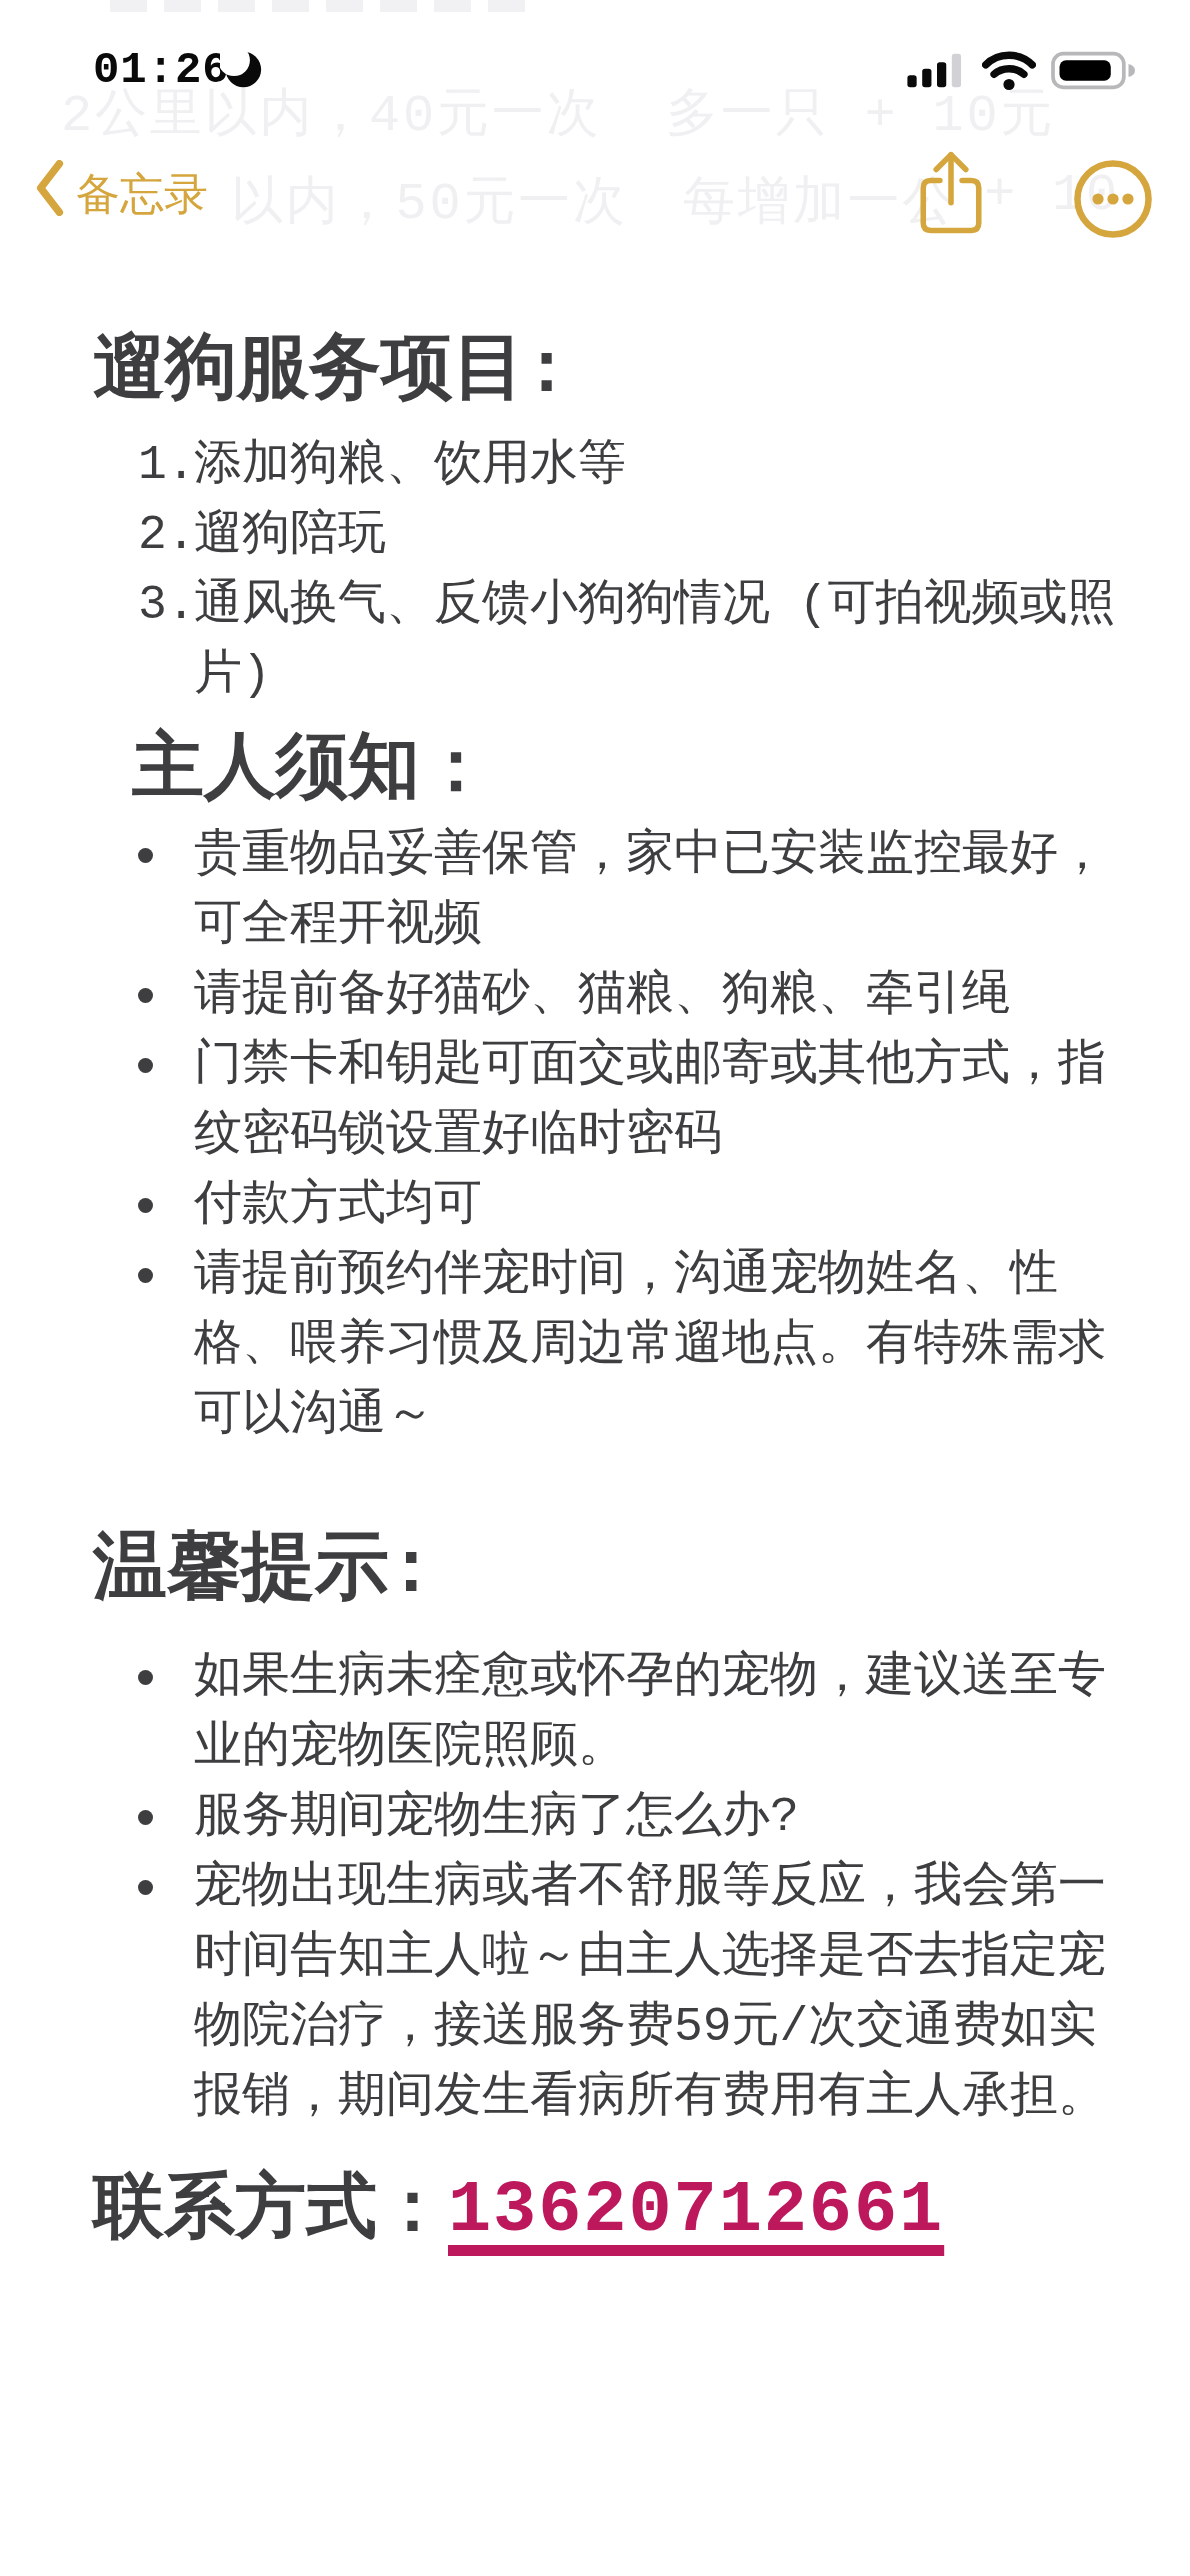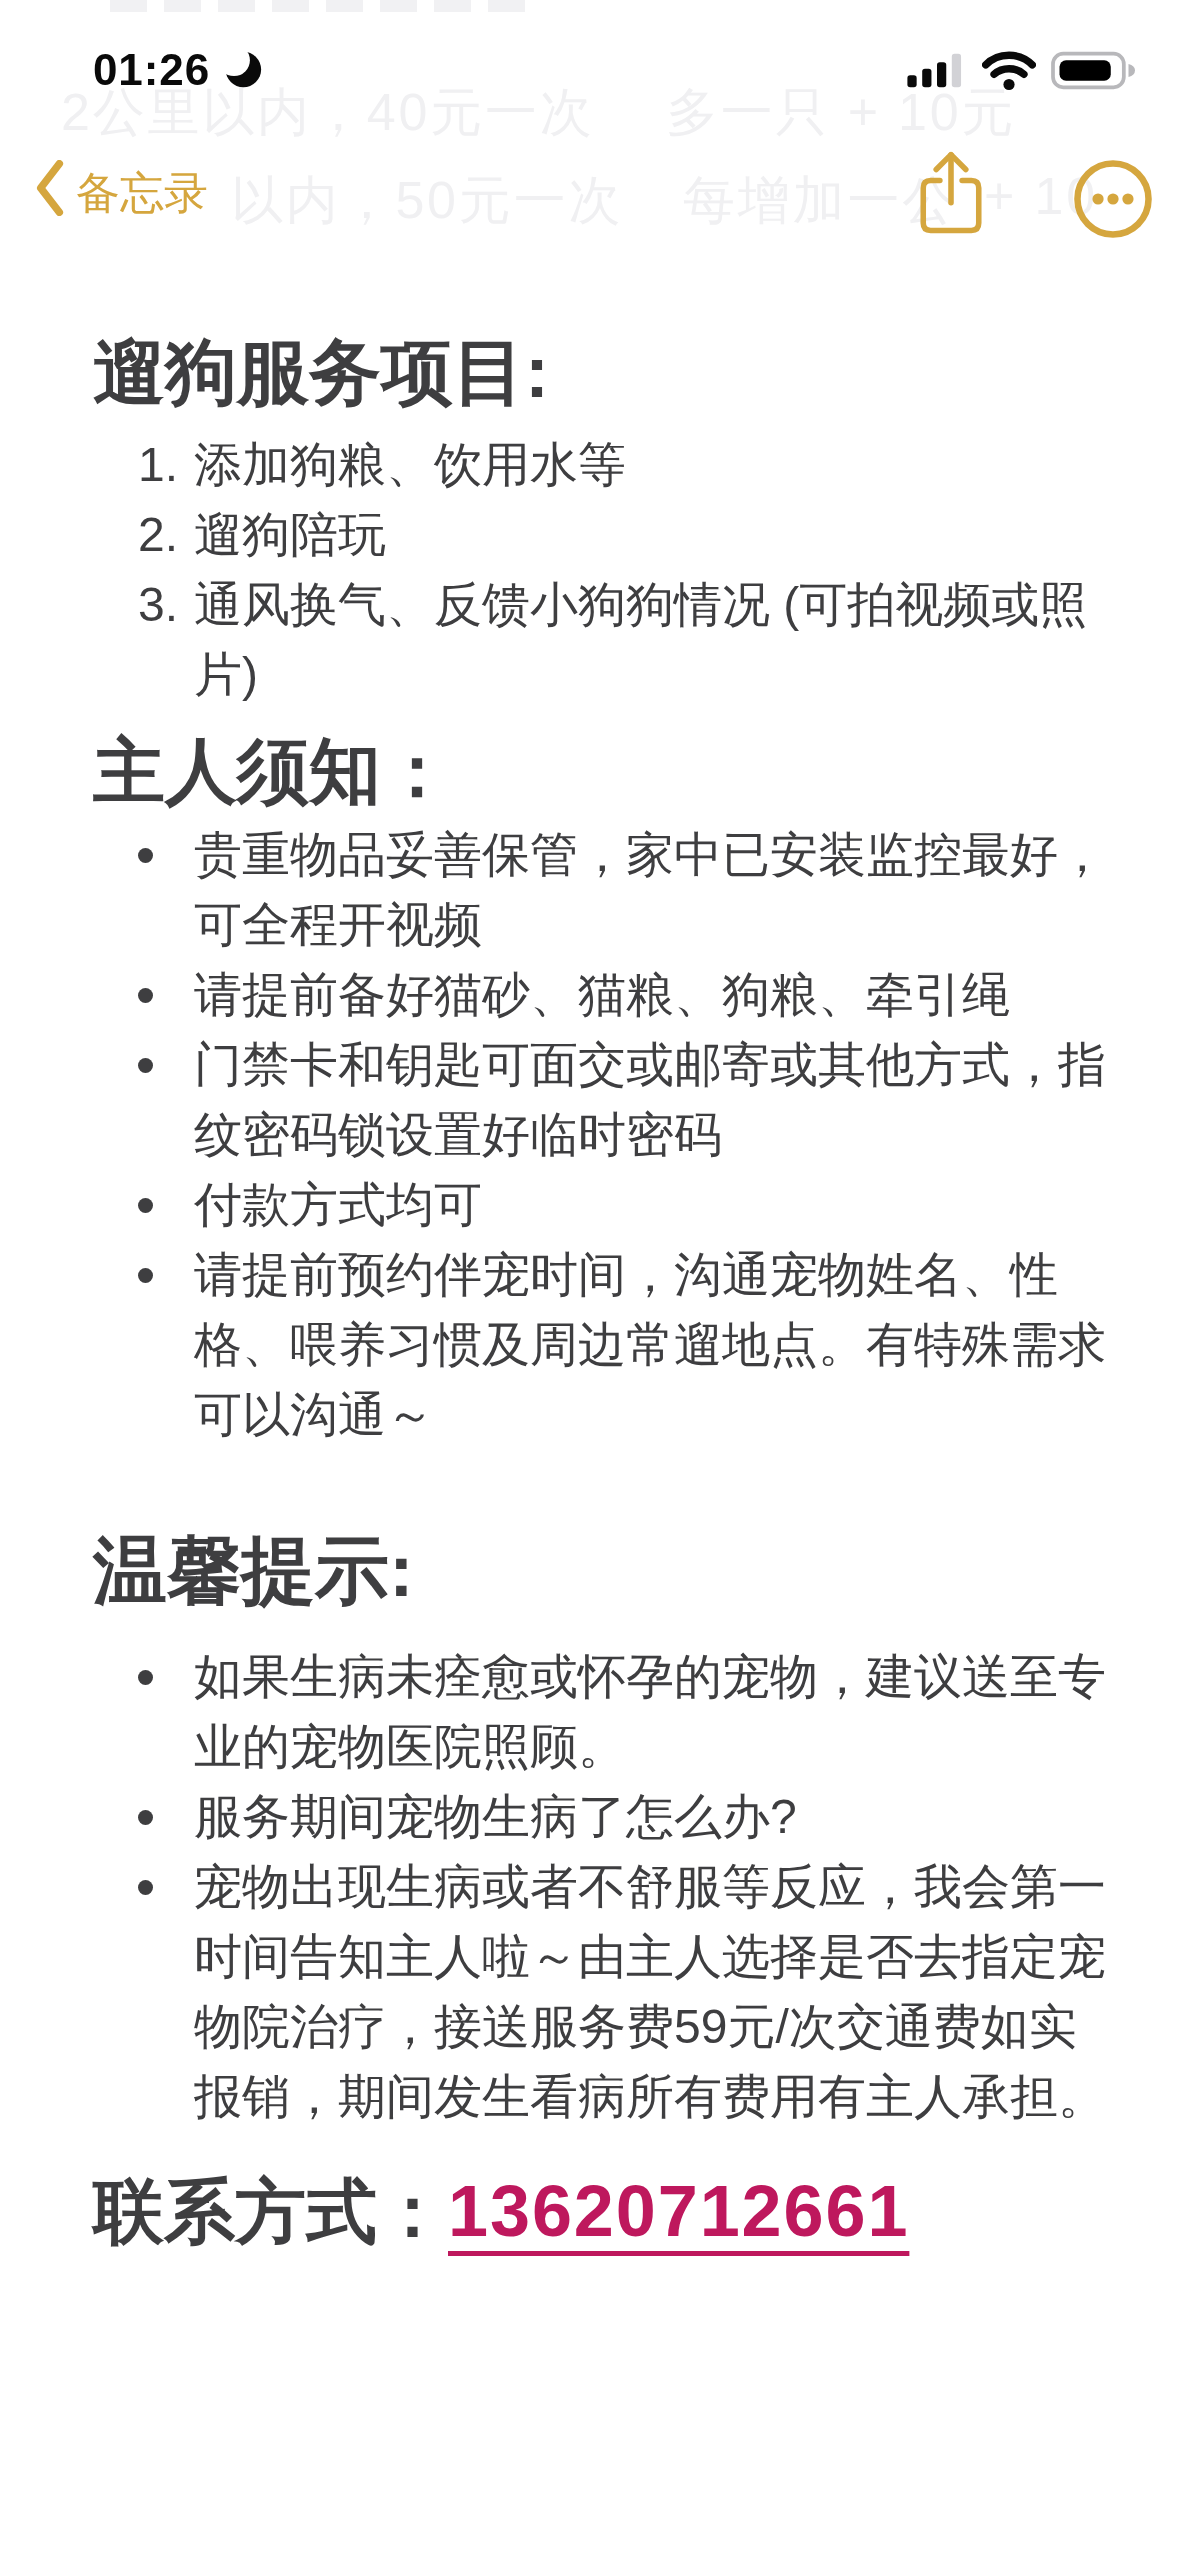--- a/index.html
+++ b/index.html
@@ -1,17 +1,17 @@
 <!DOCTYPE html>
 <html style="font-size:15px"><head>
 <meta charset="utf-8">
 <style>
   html,body{margin:0;padding:0;background:#fff;}
   .screen{position:relative;width:1191px;height:2256px;background:#ffffff;overflow:hidden;
-          font-family:Liberation Sans, sans-serif;}
+          font-family:Liberation Mono, monospace;}
 
   
   .ghost{position:absolute;color:#f0f0f2;font-size:52px;font-weight:500;
          white-space:nowrap;letter-spacing:2.8px;z-index:1;}
   .ghost-remnant{position:absolute;left:110px;top:0;width:424px;height:12px;z-index:1;
          background:repeating-linear-gradient(90deg,#f1f1f3 0 37px,#ffffff 37px 54px);}
   .g1a{left:61px;top:78px;}  .g1b{left:666px;top:78px;}
   .g2a{left:231px;top:166px;} .g2b{left:683px;top:166px;} .g2c{left:984px;top:166px;}
 
   
@@ -23,21 +23,21 @@
   
   .back{position:absolute;left:35px;top:160px;display:flex;align-items:center;gap:11px;
         color:#d5a63e;font-size:44px;z-index:6;cursor:default;}
   .share-btn{position:absolute;left:914px;top:147px;z-index:6;}
   .more-btn{position:absolute;left:1070px;top:156px;z-index:6;}
 
   
   .note{position:absolute;left:93px;top:339px;width:1008px;z-index:2;color:#3e3e40;}
   .sec{font-size:72px;line-height:67px;font-weight:800;margin:0;color:#3e3e40;}
   .sec1{margin-bottom:24px;}
-  .sec2{margin-top:28px;margin-bottom:15px;}
+  .sec2{margin-top:28px;margin-bottom:15px;margin-left:39px;}
   .big{font-size:74px;line-height:86px;font-weight:800;margin:78px 0 28px;color:#3e3e40;}
   .row{display:flex;font-size:48px;line-height:70px;padding-left:45px;}
   .marker{flex:none;width:43px;margin-right:13px;}
   .txt{flex:none;width:926px;}
   .dot{display:block;width:15px;height:15px;border-radius:50%;background:#3e3e40;margin-top:28px;}
   .contact{margin-top:33px;font-size:71px;font-weight:800;line-height:93px;white-space:nowrap;}
   .contact .phone{color:#be185d;font-size:72px;font-weight:800;letter-spacing:1.9px;
         text-decoration:underline;text-decoration-thickness:11px;text-underline-offset:15px;cursor:pointer;}
   .c2{margin-top:32px;}
   .wid{font-size:76px;letter-spacing:0.9px;}

